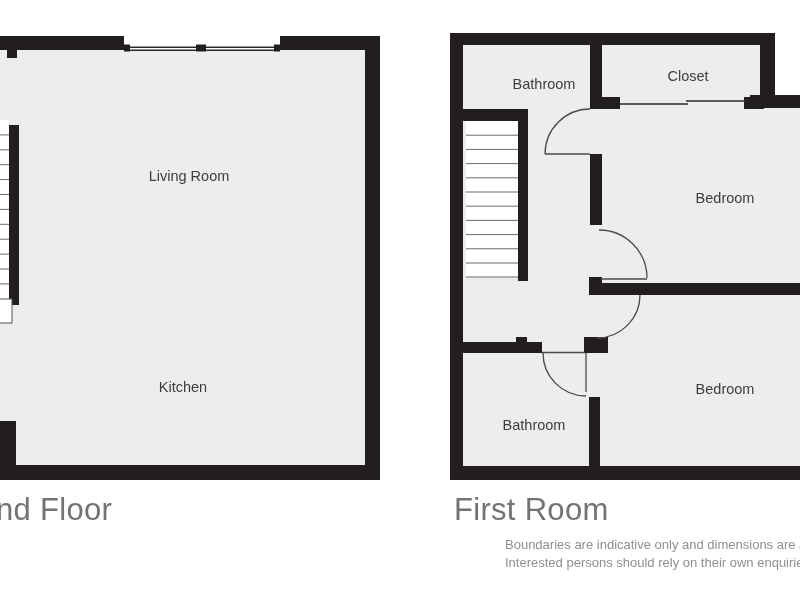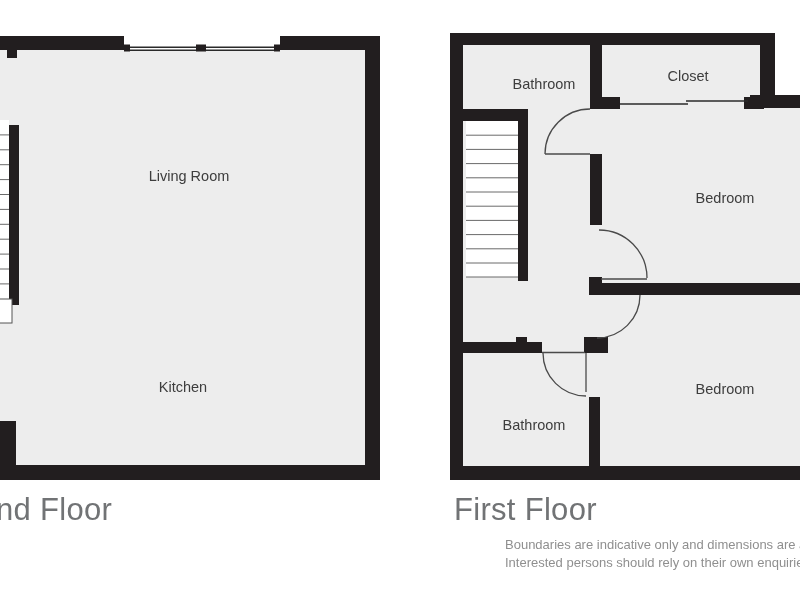--- a/index.html
+++ b/index.html
@@ -125,20 +125,20 @@
 
       <text class="room-label" x="544" y="88.5">Bathroom</text>
       <text class="room-label" x="688" y="80.5">Closet</text>
       <text class="room-label" x="725" y="202.5">Bedroom</text>
       <text class="room-label" x="725" y="394">Bedroom</text>
       <text class="room-label" x="534" y="430">Bathroom</text>
     </g>
   </svg>
 
   <div class="floor-title title-ground">nd Floor</div>
-  <div class="floor-title title-first">First Floor</div>
+  <div class="floor-title title-first">First Room</div>
 
   <div class="disclaimer">
     <div>Boundaries are indicative only and dimensions are ap</div>
     <div>Interested persons should rely on their own enquiries</div>
   </div>
 
 </div>
 
 </body></html>

